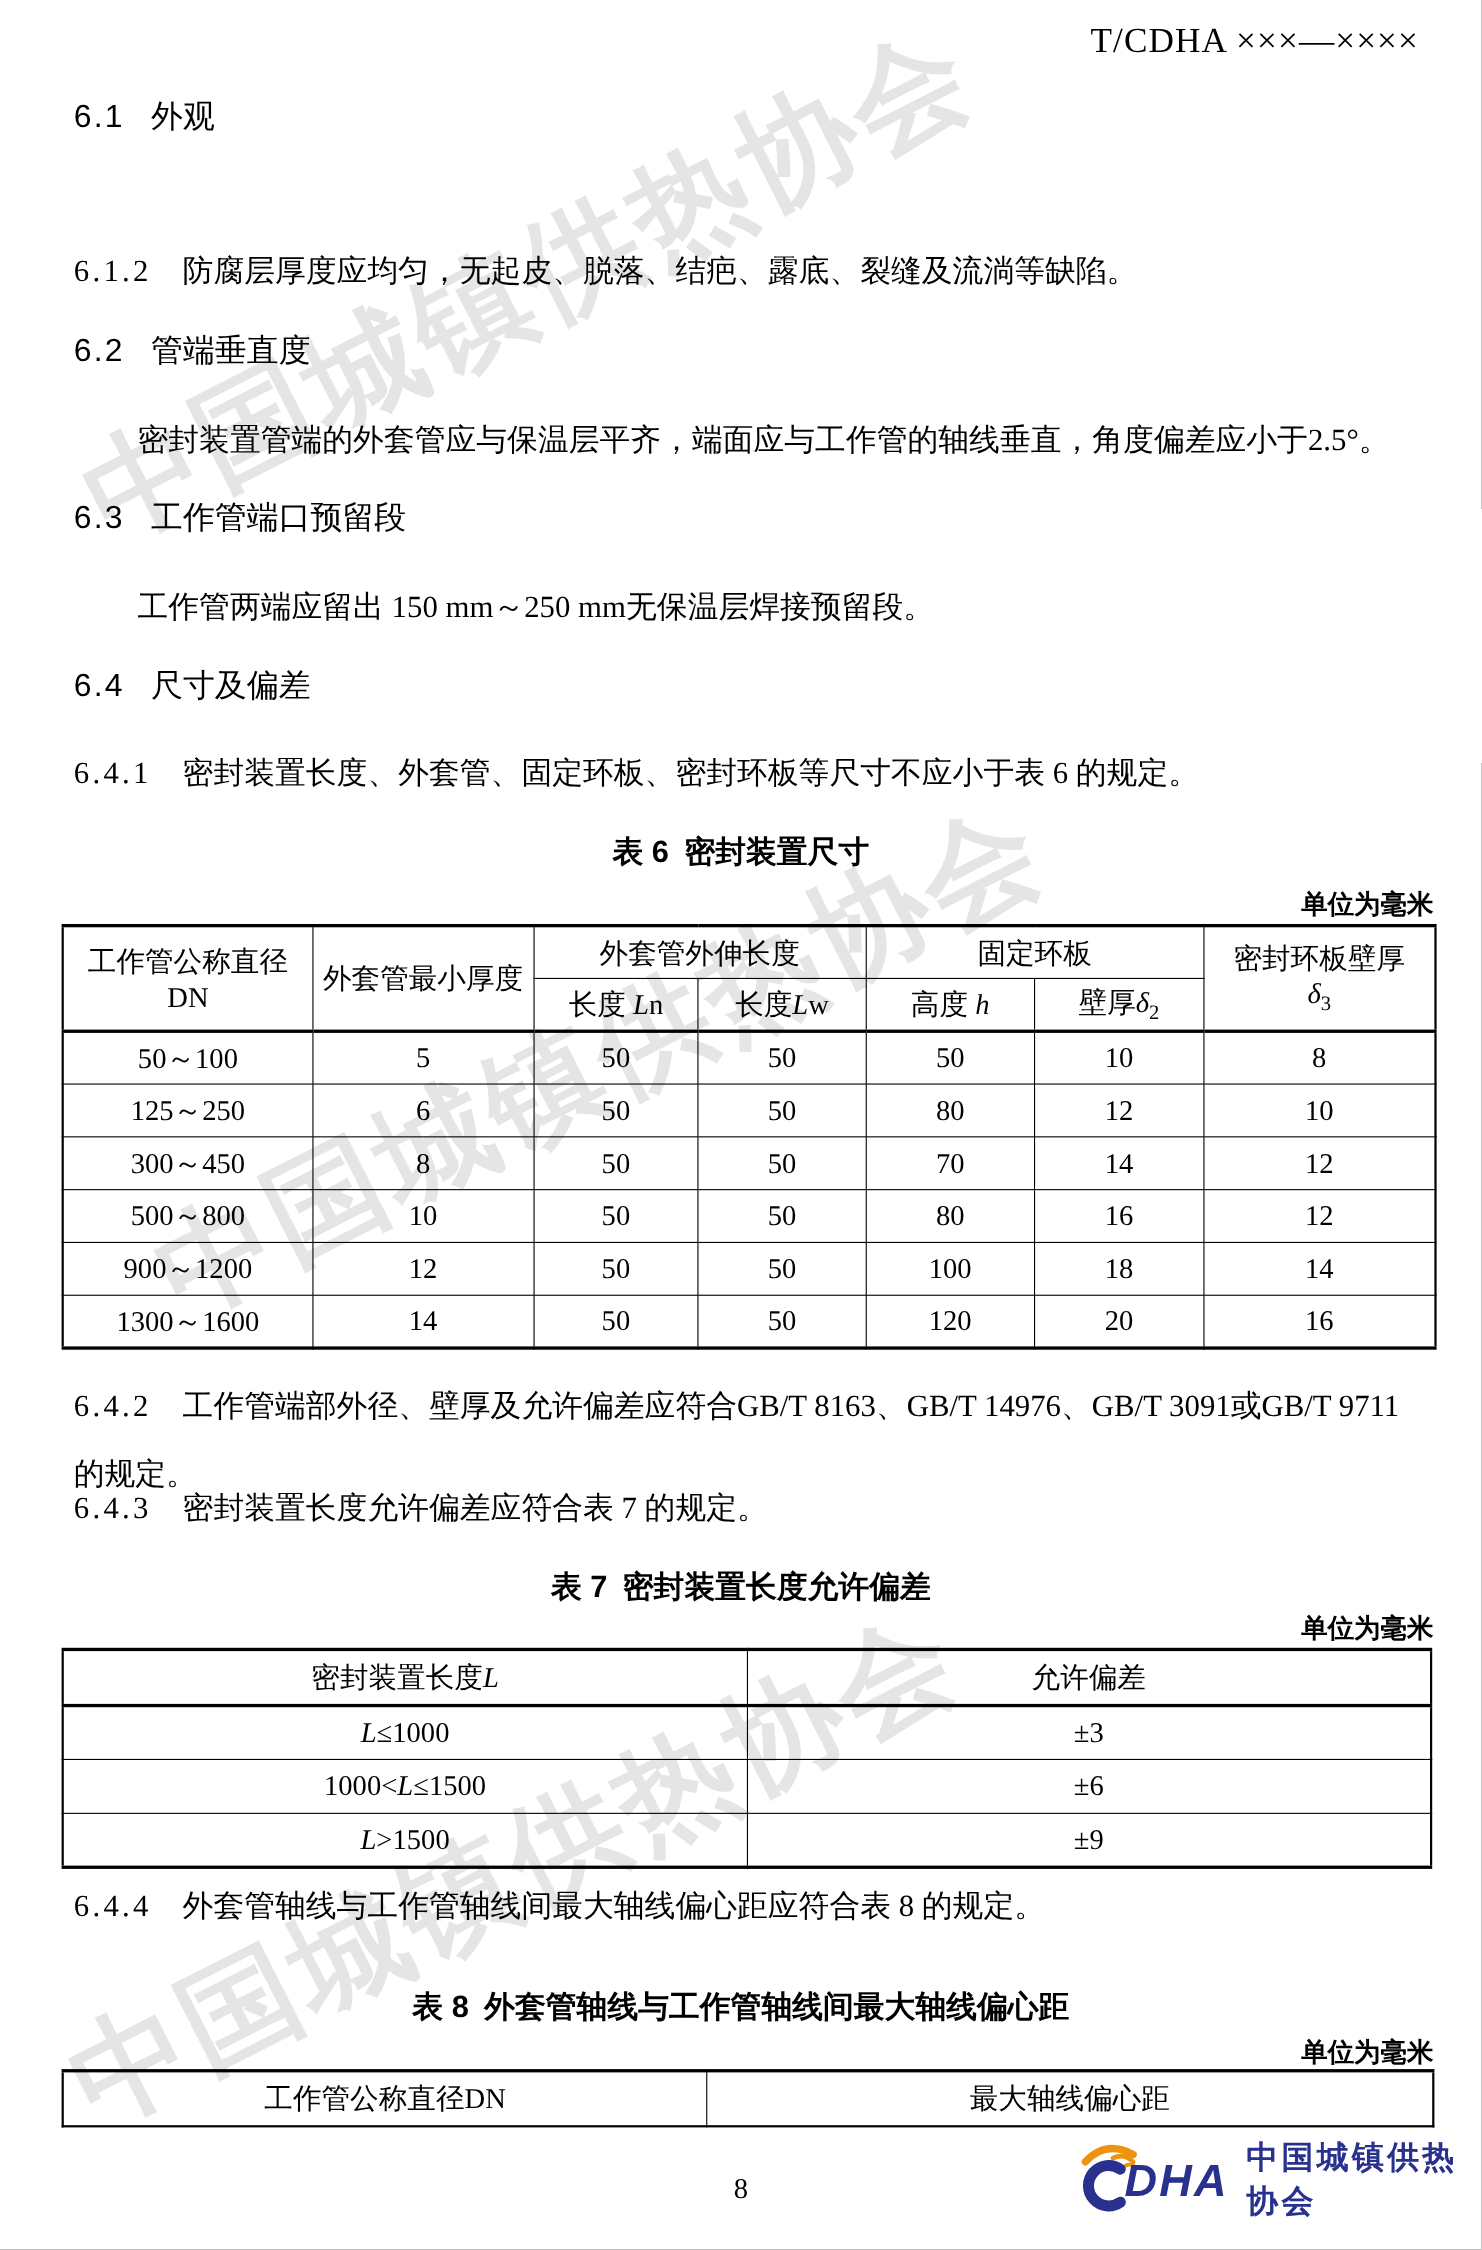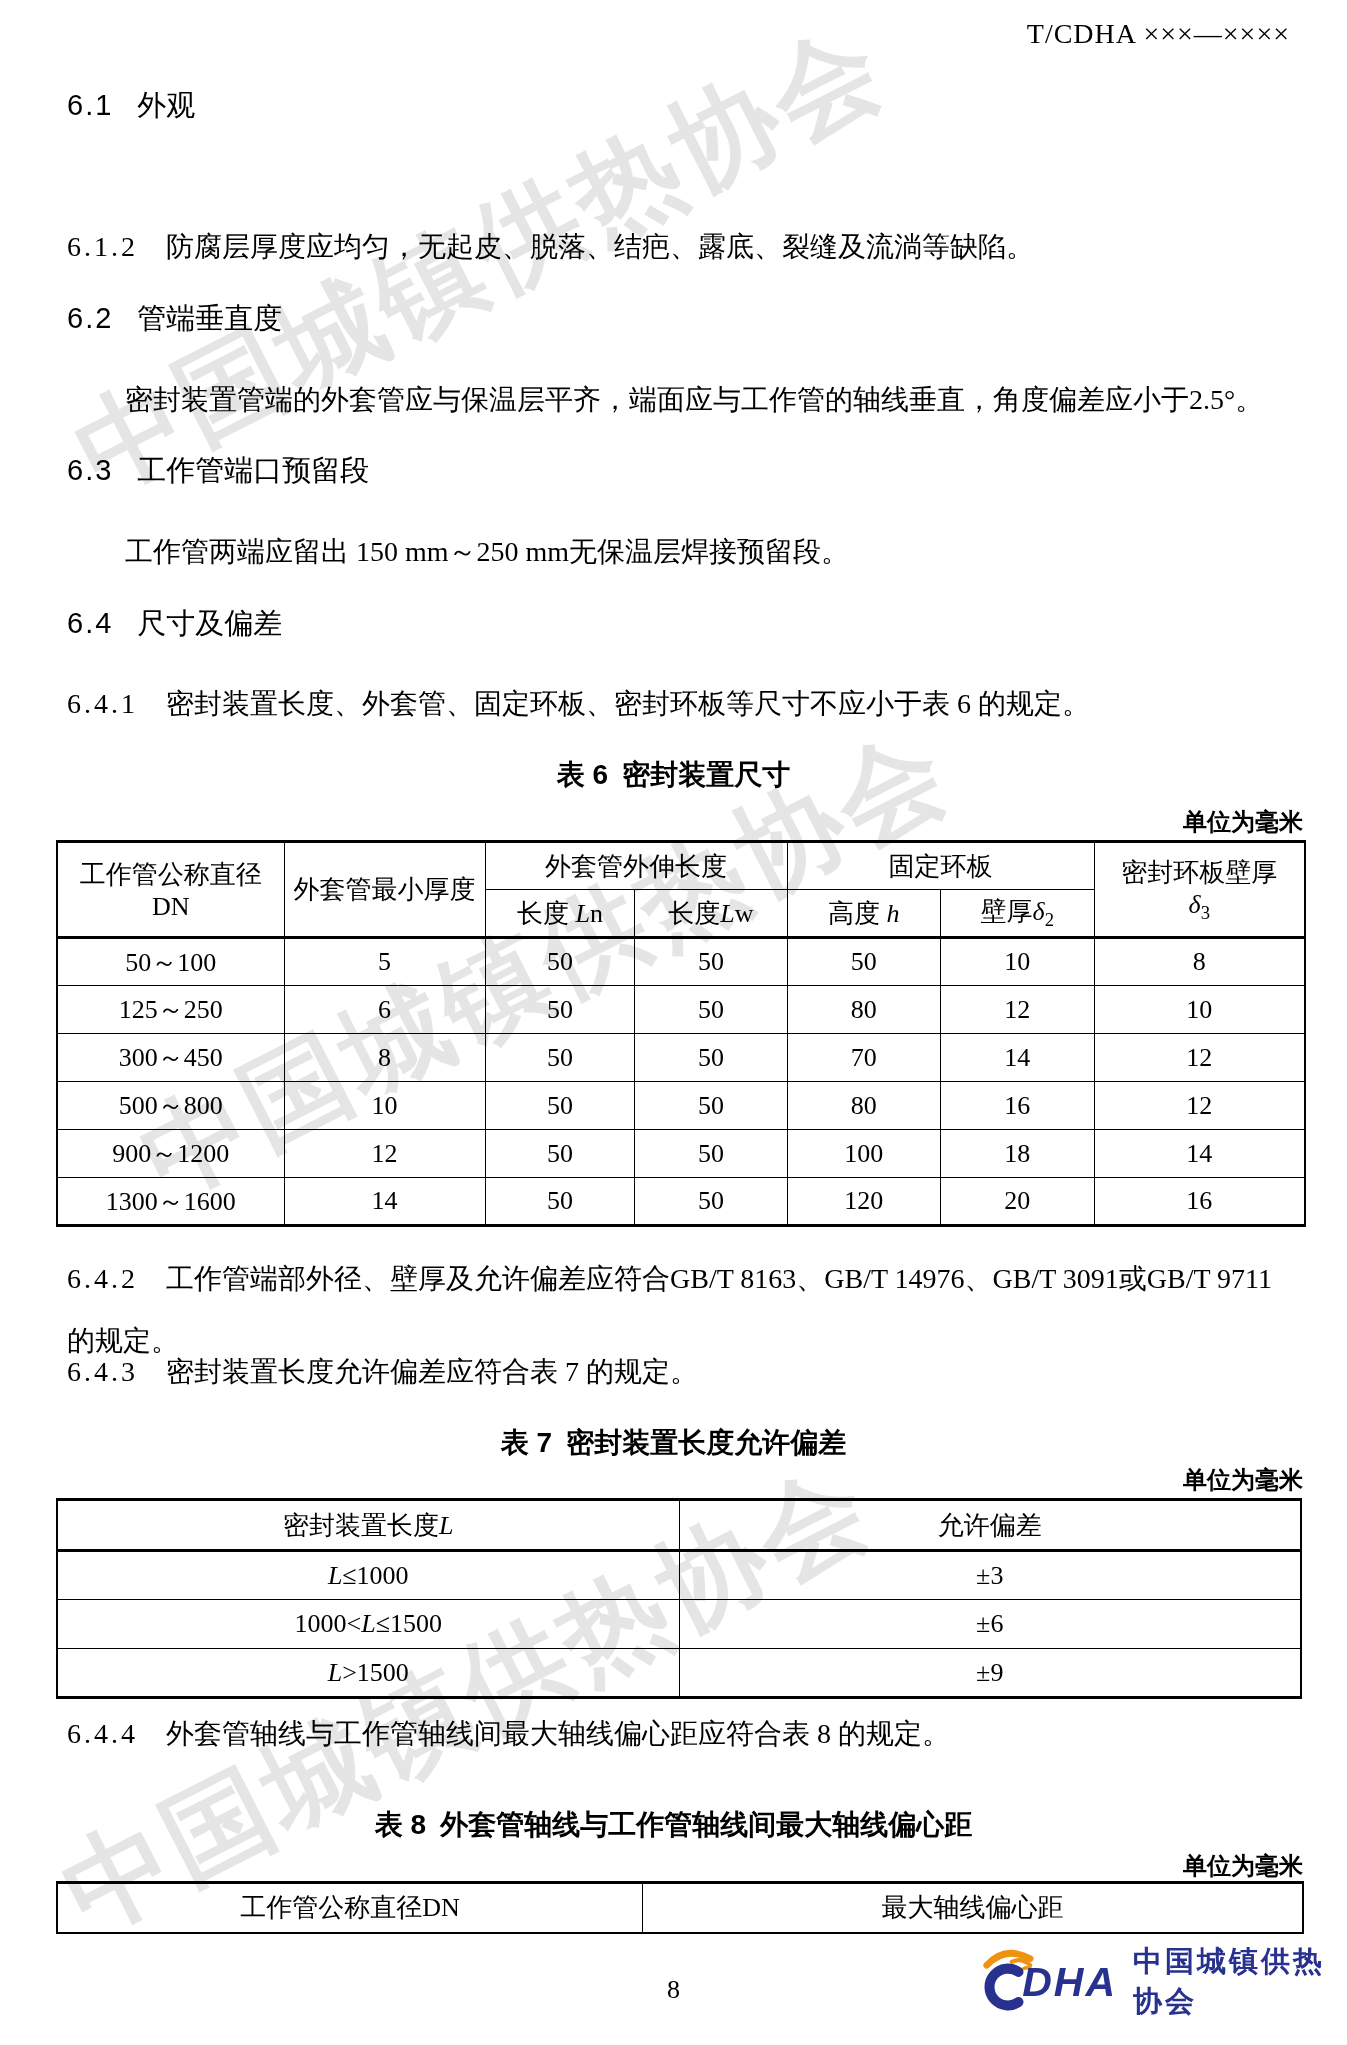--- a/index.html
+++ b/index.html
@@ -14,21 +14,21 @@
     position:absolute; z-index:0; pointer-events:none; white-space:nowrap;
     font-family:"Liberation Sans","DejaVu Sans",sans-serif; font-weight:700;
     font-size:106px; letter-spacing:5px; color:rgba(0,0,0,0.10);
     transform:rotate(-27deg); transform-origin:0 50%;
   }
   .wm1 { left:85px;  top:390px; }
   .wm2 { left:150px; top:1095px; }
   .wm3 { left:72px;  top:1830px; }
   
   .ct { position:absolute; z-index:1; }
-  .doccode { top:18px; right:57px; font-size:28px; letter-spacing:1px; }
+  .doccode { top:18px; right:57px; font-size:32px; letter-spacing:1px; }
   .h  { left:67px; font-family:"Liberation Sans","DejaVu Sans",sans-serif;
         font-weight:400; font-size:29px; }
   .h .hnum { margin-right:24px; letter-spacing:2px; }
   .p  { left:67px; width:1240px; font-size:28px; line-height:1.3; }
   .cn { letter-spacing:3px; margin-right:28px; }
   .pi { left:67px; width:1240px; font-size:28px; text-indent:58px; }
   .twoln { line-height:62px; }
   .cap { left:0; width:100%; text-align:center;
          font-family:"Liberation Sans","DejaVu Sans",sans-serif;
          font-weight:700; font-size:28px; }

